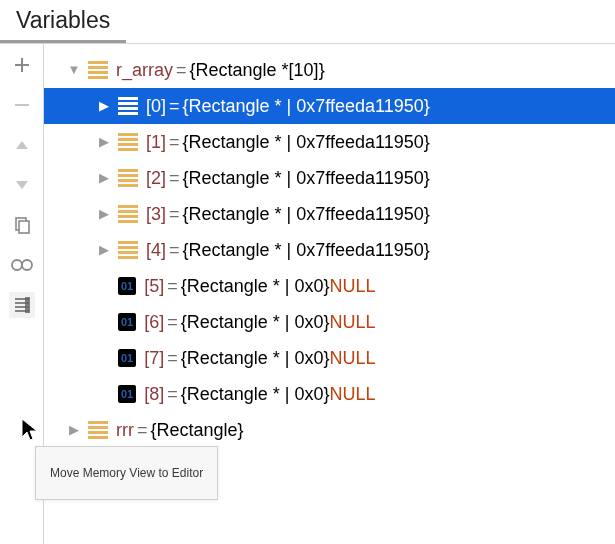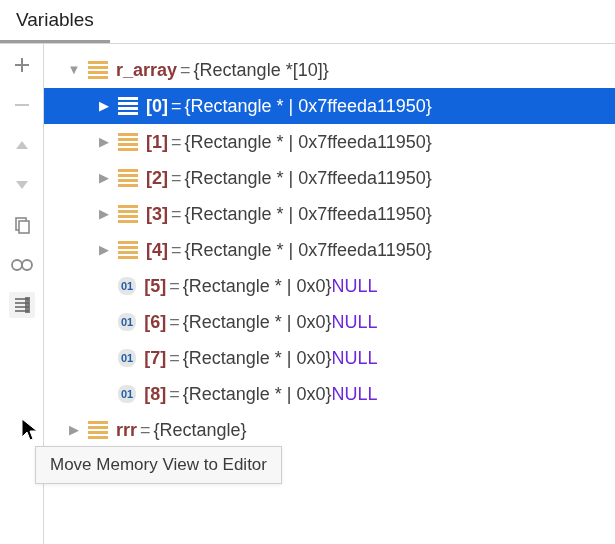--- a/index.html
+++ b/index.html
@@ -20,21 +20,21 @@
     border-bottom: 1px solid #d6d6d6;
     padding: 0 8px 0 0;
   }
   .tab {
     padding: 0 16px;
     height: 100%;
     display: flex;
     align-items: center;
     color: #6a6a6a;
     cursor: pointer;
-    font-size: 19px;
+    font-size: 23px;
     gap: 8px;
   }
   .tab.active {
     color: #222;
     border-bottom: 3px solid #9c9c9c;
   }
   .body-row { display: flex; height: calc(100% - 44px); }
   .gutter {
     width: 44px;
     border-right: 1px solid #d6d6d6;
@@ -92,44 +92,44 @@
     width: 20px; height: 18px; display: inline-flex;
     flex-direction: column; justify-content: space-between;
     margin: 0 8px 0 6px;
   }
   .icon-stripes span { height: 3px; background: #e7b35c; }
   .icon-stripes-sel span { height: 3px; background: #fff; }
   .icon-01 {
     display: inline-flex;
     align-items: center;
     justify-content: center;
-    background: #e5e5e5;
+    background: #000000;
     color: #1f5fa8;
     font-weight: 700;
     font-size: 11px;
     height: 18px;
     padding: 0 3px;
     margin: 0 8px 0 6px;
-    border-radius: 8px;
-  }
-  .name-arr { color: #8d3a3a; font-weight: 700; }
+    border-radius: 2px;
+  }
+  .name-arr { color: #8d3a3a; font-weight: 400; }
   .row.sel .name-arr { color: #fff; }
-  .val { color: #404040; }
+  .val { color: #000000; }
   .row.sel .val { color: #fff; }
   .eq { color: #6d6d6d; margin: 0 3px; }
   .row.sel .eq { color: #fff; }
-  .null { color: #6d28d9; }
+  .null { color: #c2410c; }
   .tooltip {
     position: absolute;
     left: 35px;
     top: 446px;
     background: #f7f7f7;
     border: 1px solid #cfcfcf;
-    padding: 8px 14px;
-    font-size: 17px;
+    padding: 19px 14px;
+    font-size: 12px;
     color: #3a3a3a;
     box-shadow: 0 1px 4px rgba(0,0,0,0.08);
     z-index: 50;
   }
   .cursor {
     position: absolute;
     left: 20px;
     top: 417px;
     z-index: 60;
   }

